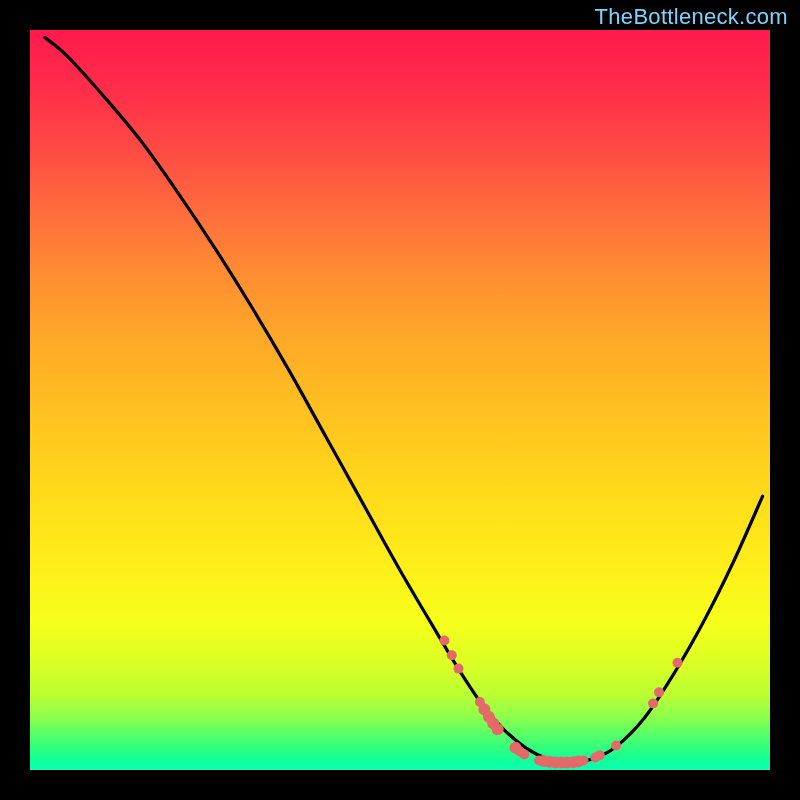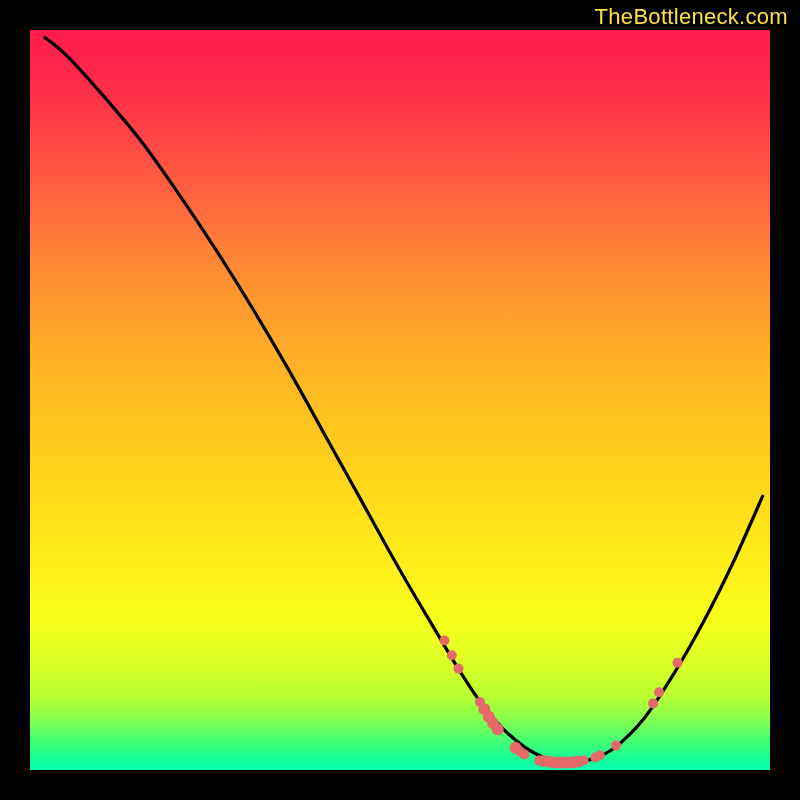--- a/index.html
+++ b/index.html
@@ -14,21 +14,21 @@
   .frame {
     position: relative;
     width: 800px;
     height: 800px;
     background: #000;
   }
   .watermark {
     position: absolute;
     top: 4px;
     right: 12px;
-    color: #fde047;
+    color: #7dd3fc;
     font-size: 22px;
     font-weight: 500;
     letter-spacing: 0.3px;
     z-index: 10;
   }
   .plot-area {
     position: absolute;
     left: 30px;
     top: 30px;
     width: 740px;

